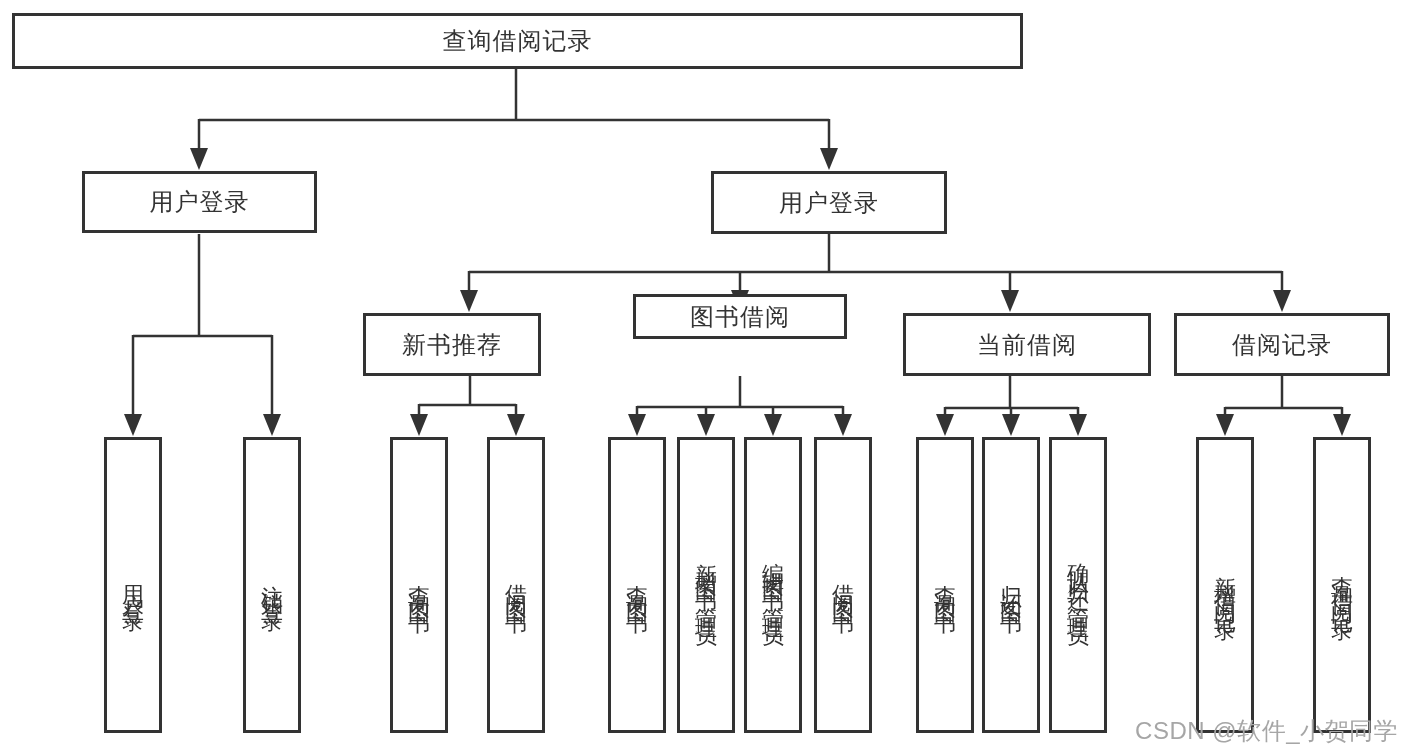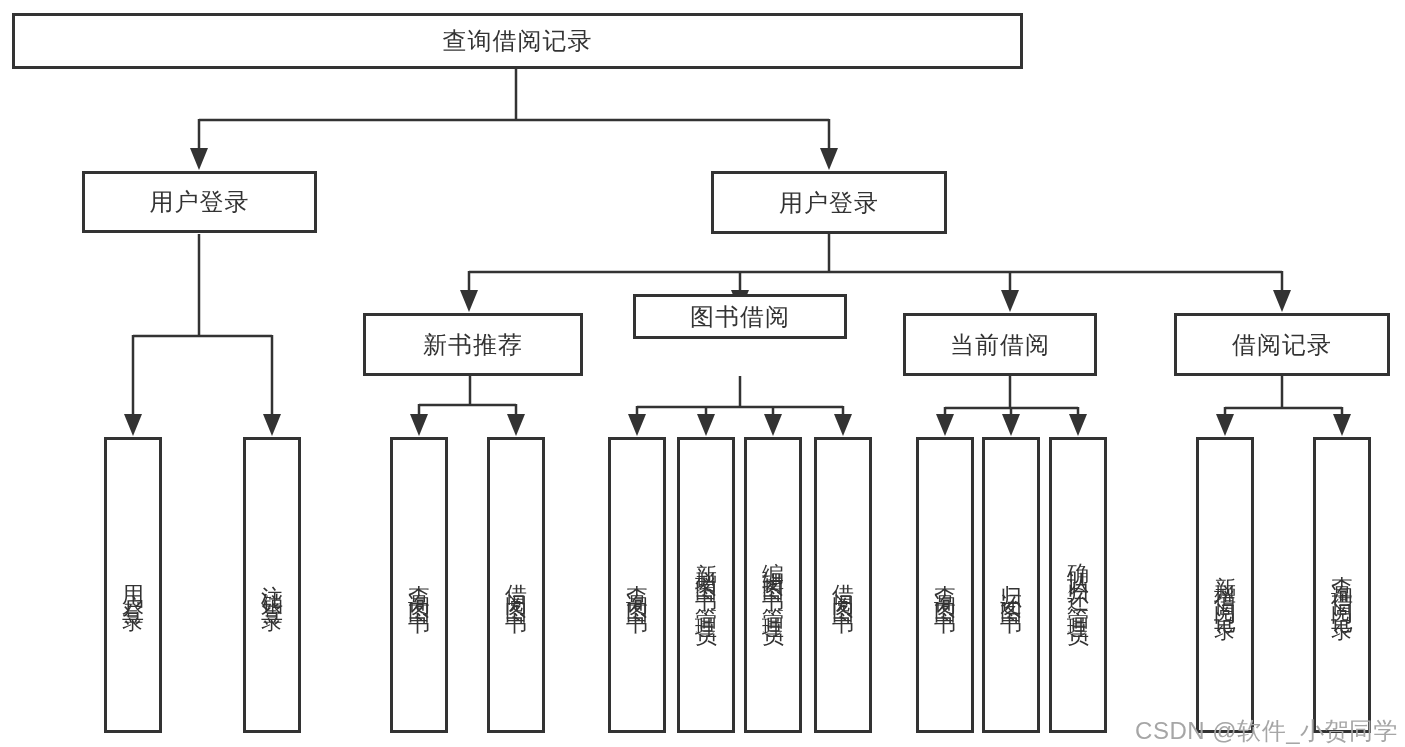--- a/index.html
+++ b/index.html
@@ -36,23 +36,23 @@
     top: 437px;
     height: 296px;
   }
 
   
   .b-root   { left: 12px;  top: 13px;  width: 1011px; height: 56px; }
   
   .b-login  { left: 82px;  top: 171px; width: 235px; height: 62px; }
   .b-mgmt   { left: 711px; top: 171px; width: 236px; height: 63px; }
   
-  .b-newbook { left: 363px;  top: 313px; width: 220px; height: 63px; }
+  .b-newbook { left: 363px;  top: 313px; width: 178px; height: 63px; }
   .b-borrow  { left: 633px;  top: 294px; width: 214px; height: 45px; justify-content: center; }
-  .b-current { left: 903px;  top: 313px; width: 194px; height: 63px; }
+  .b-current { left: 903px;  top: 313px; width: 248px; height: 63px; }
   .b-records { left: 1174px; top: 313px; width: 216px; height: 63px; }
   
   .l1  { left: 104px;  }
   .l2  { left: 243px;  }
   .l3  { left: 390px;  }
   .l4  { left: 487px;  }
   .l5  { left: 608px;  }
   .l6  { left: 677px;  }
   .l7  { left: 744px;  }
   .l8  { left: 814px;  }

